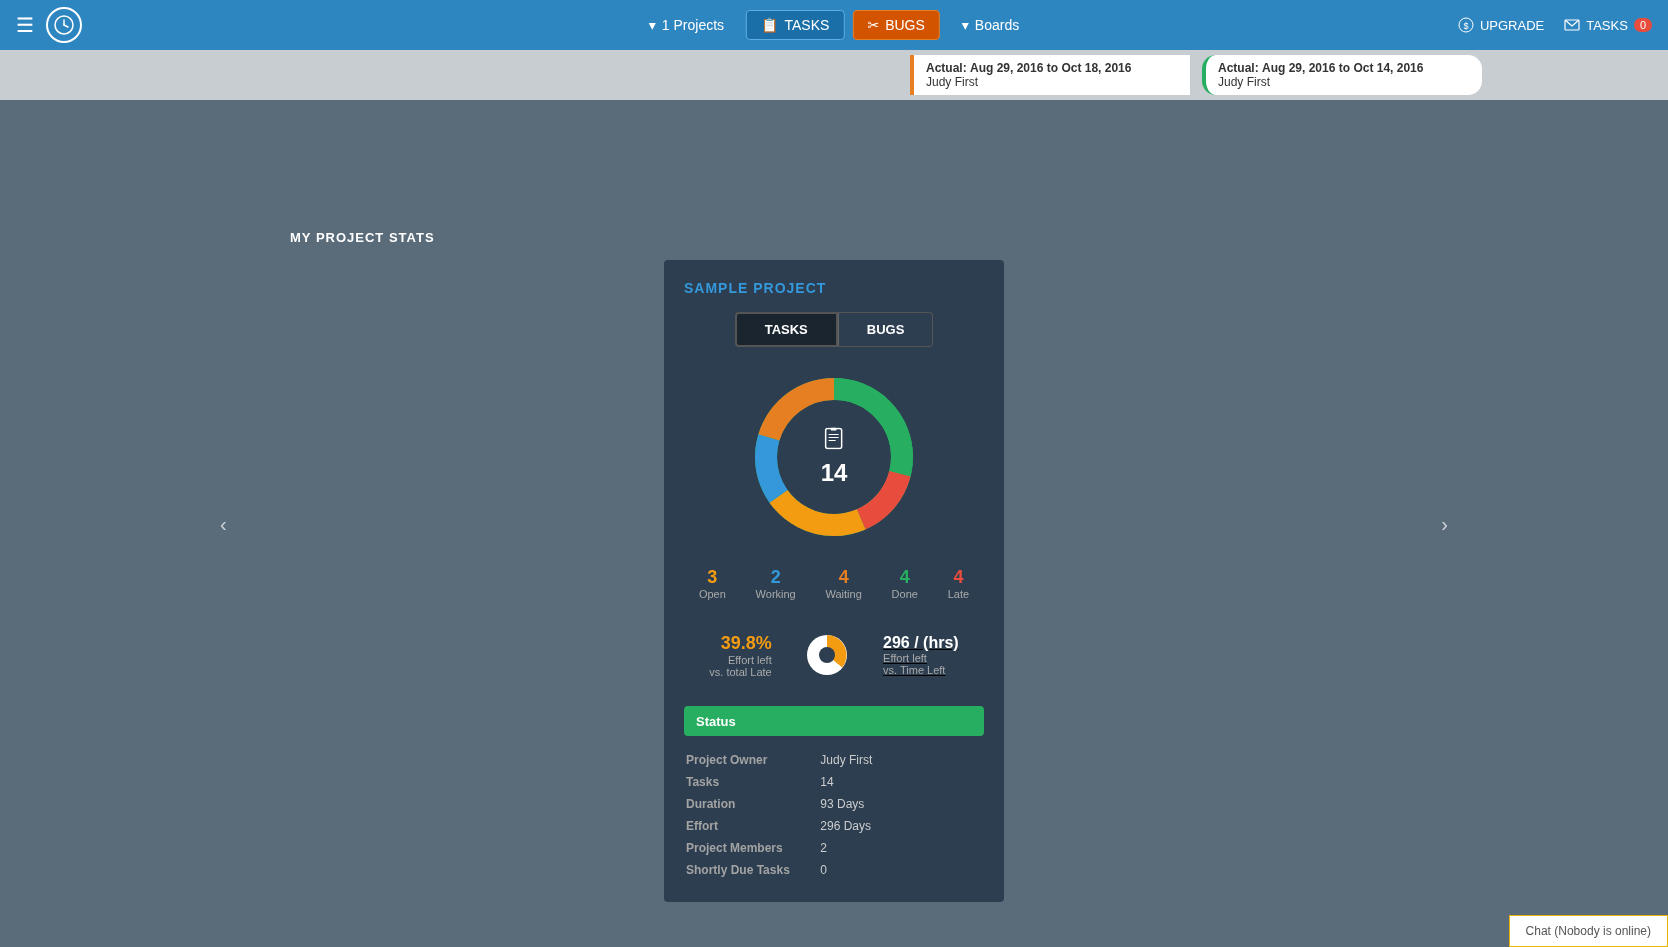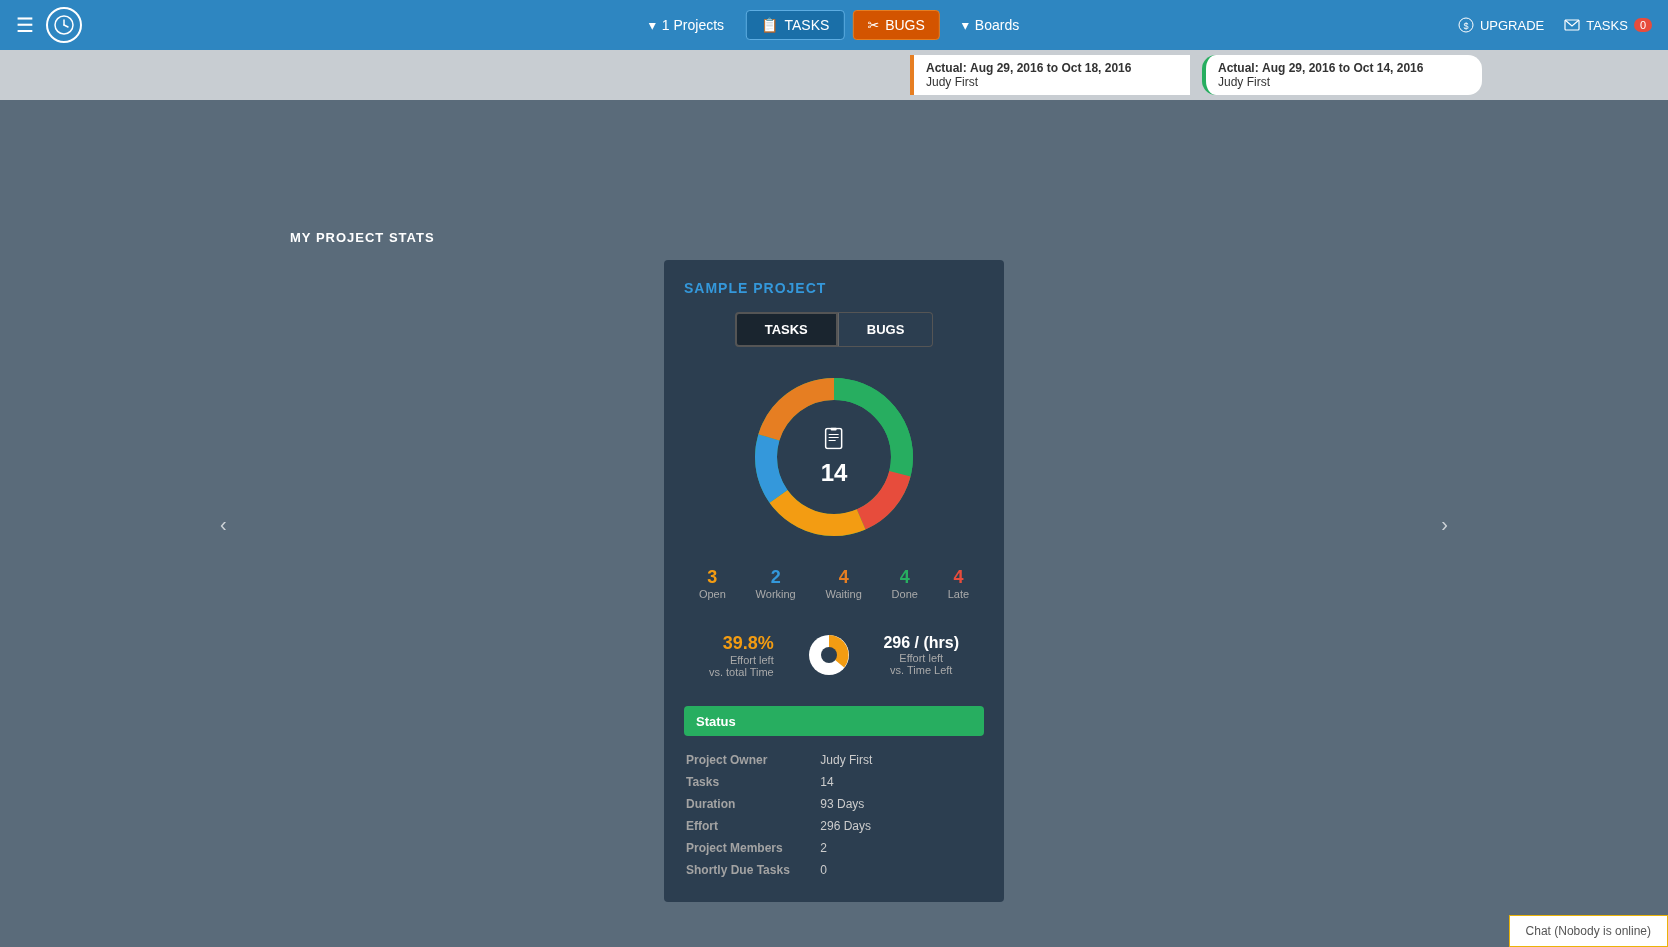--- a/index.html
+++ b/index.html
@@ -275,21 +275,22 @@
     .effort-pct {
       color: #f39c12;
       font-size: 18px;
       font-weight: bold;
     }
     .effort-desc {
       color: #aaa;
       font-size: 11px;
     }
     .effort-right {
-      text-align: center;
+      text-align: left;
+      text-decoration: underline;
     }
     .effort-hrs {
       color: white;
       font-size: 16px;
       font-weight: bold;
     }
 
     
     .mini-pie {
       width: 50px;
@@ -473,21 +474,21 @@
       <div class="stat-item">
         <div class="stat-num stat-late">4</div>
         <div class="stat-label">Late</div>
       </div>
     </div>
 
     <div class="effort-section">
       <div class="effort-left">
         <div class="effort-pct">39.8%</div>
         <div class="effort-desc">Effort left</div>
-        <div class="effort-desc">vs. total Time</div>
+        <div class="effort-desc">vs. total Late</div>
       </div>
 
       <svg class="mini-pie" viewBox="0 0 50 50">
         <circle cx="25" cy="25" r="20" fill="white"></circle>
 
         <path d="M25,25 L25,5 A20,20 0 0,1 40.2,37.5 Z" fill="#f39c12"></path>
         <circle cx="25" cy="25" r="8" fill="#2c3e50"></circle>
       </svg>
       <div class="effort-right">
         <div class="effort-hrs">296 / (hrs)</div>

